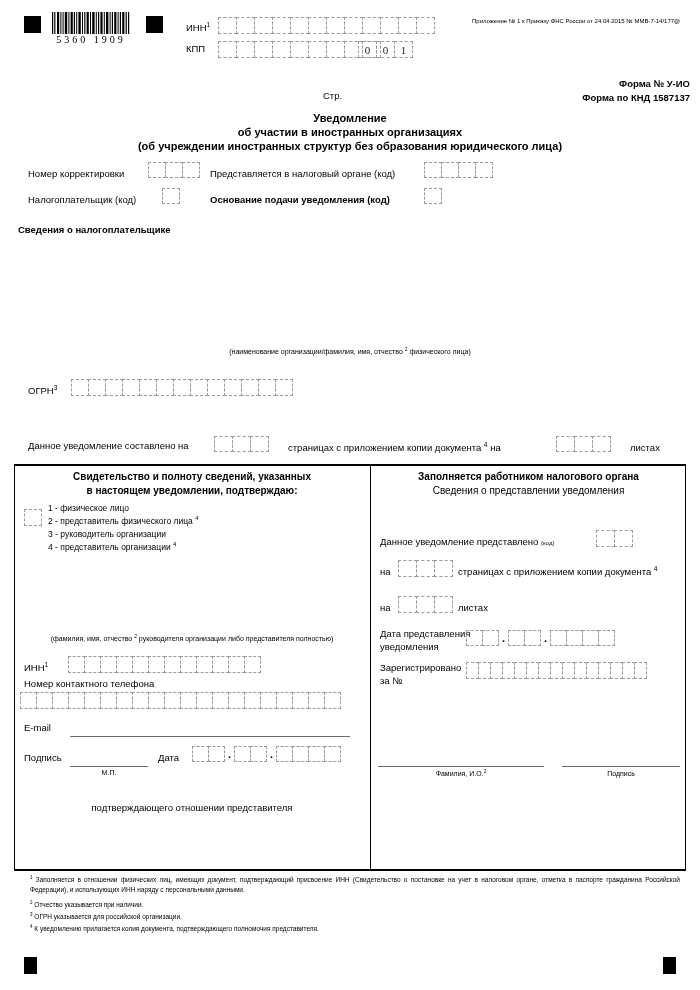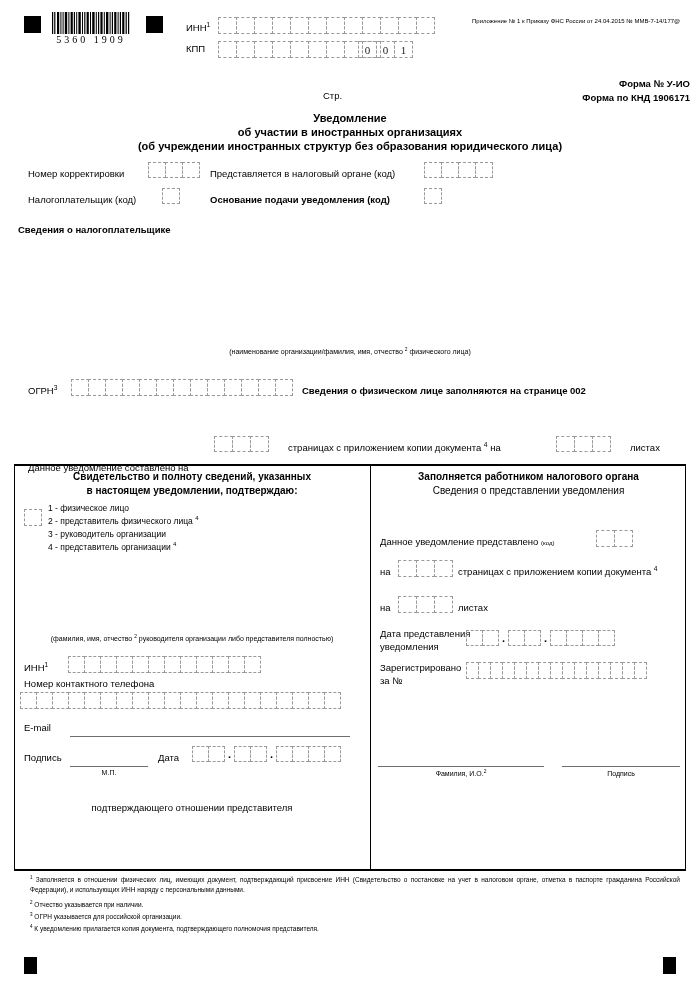--- a/index.html
+++ b/index.html
@@ -193,21 +193,21 @@
       <div class="cell" style="width: 19px; height: 17px;"></div>
     </div>
   <div class="t" style="left:323px; top:46px;margin-top:44px;">Стр.</div>
   <div class="cells" id="page-cells" style="left:358px; top:41px;">
       <div class="cell" style="width: 19px; height: 17px; font-size: 11px;">0</div>
       <div class="cell" style="width: 19px; height: 17px; font-size: 11px;">0</div>
       <div class="cell" style="width: 19px; height: 17px; font-size: 11px;">1</div>
     </div>
 
   <div class="t b" style="right:10px; top:78px; text-align:right;">Форма № У-ИО</div>
-  <div class="t b" style="right:10px; top:92px; text-align:right;">Форма по КНД 1906171</div>
+  <div class="t b" style="right:10px; top:92px; text-align:right;">Форма по КНД 1587137</div>
 
   <div class="t b c" style="left:0; top:112px; width:700px; font-size:11px;">Уведомление</div>
   <div class="t b c" style="left:0; top:126px; width:700px; font-size:11px;">об участии в иностранных организациях</div>
   <div class="t b c" style="left:0; top:140px; width:700px; font-size:11px;">(об учреждении иностранных структур без образования юридического лица)</div>
 
   <div class="t" style="left:28px; top:168px;">Номер корректировки</div>
   <div class="cells" id="correction-cells" style="left:148px; top:162px;">
       <div class="cell" style="width: 18px; height: 16px;"></div>
       <div class="cell" style="width: 18px; height: 16px;"></div>
       <div class="cell" style="width: 18px; height: 16px;"></div>
@@ -413,23 +413,22 @@
       <div class="cell" style="width: 18px; height: 17px;"></div>
       <div class="cell" style="width: 18px; height: 17px;"></div>
       <div class="cell" style="width: 18px; height: 17px;"></div>
       <div class="cell" style="width: 18px; height: 17px;"></div>
       <div class="cell" style="width: 18px; height: 17px;"></div>
       <div class="cell" style="width: 18px; height: 17px;"></div>
       <div class="cell" style="width: 18px; height: 17px;"></div>
       <div class="cell" style="width: 18px; height: 17px;"></div>
       <div class="cell" style="width: 18px; height: 17px;"></div>
     </div>
-  <div class="t b" style="left:302px; top:385px;">Сведения о физическом лице заполняются на странице 002</div>
-
-  <div class="t" style="left:28px; top:462px;">Данное уведомление составлено на</div>
+
+  <div class="t" style="left:28px; top:440px;">Данное уведомление составлено на</div>
   <div class="cells" id="compiled-pages-cells" style="left:214px; top:436px;">
       <div class="cell" style="width: 19px; height: 16px;"></div>
       <div class="cell" style="width: 19px; height: 16px;"></div>
       <div class="cell" style="width: 19px; height: 16px;"></div>
     </div>
   <div class="t" style="left:288px; top:442px;">
     <span>страницах с приложением копии документа </span><sup>4</sup><span> на</span>
   </div>
   <div class="cells" id="compiled-sheets-cells" style="left:556px; top:436px;">
       <div class="cell" style="width: 19px; height: 16px;"></div>

